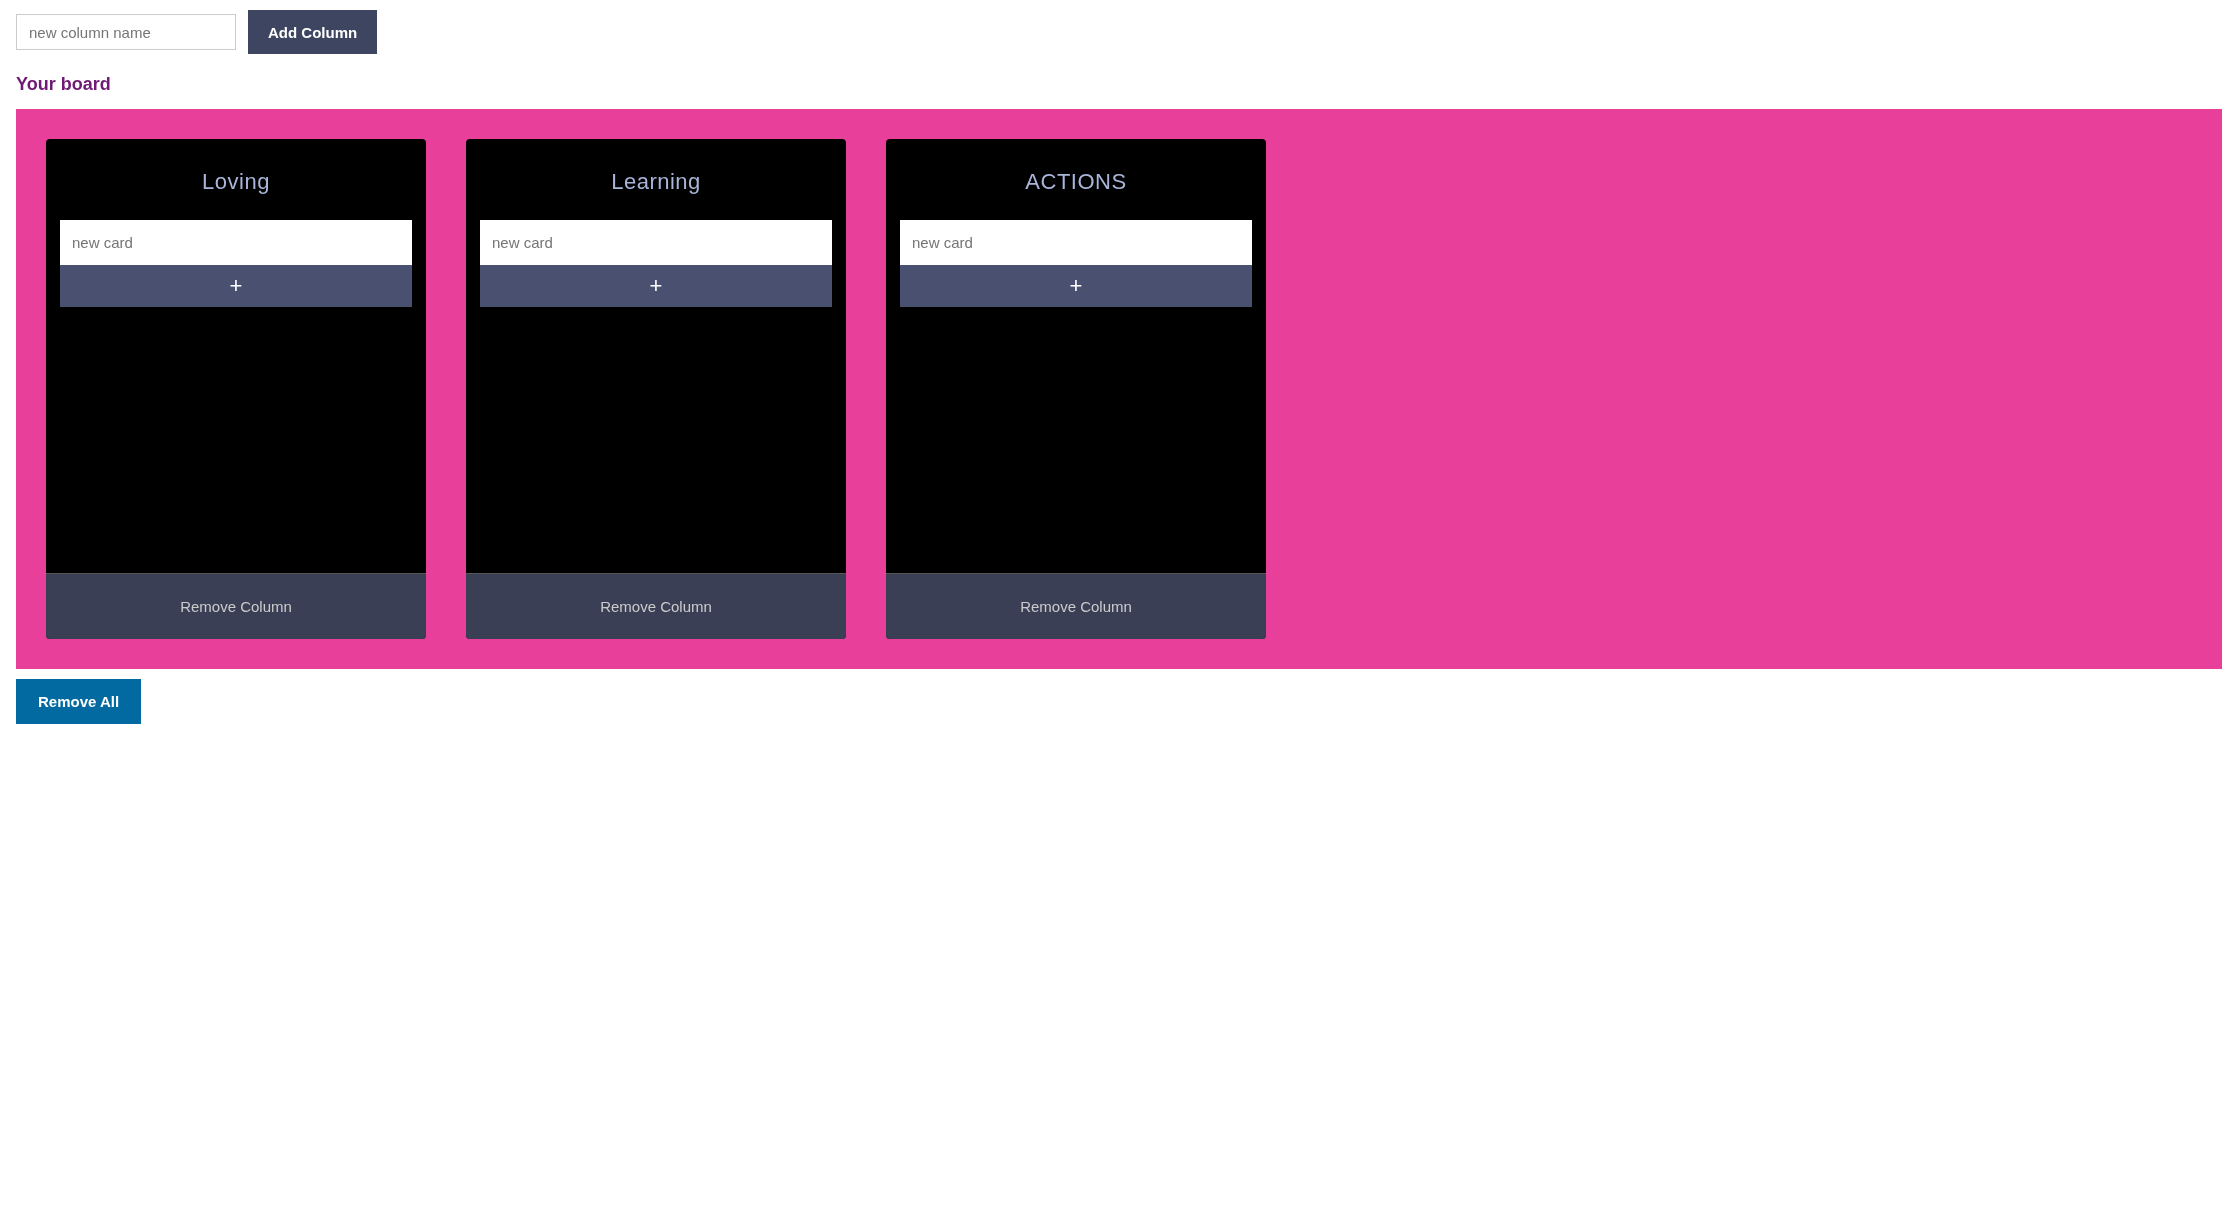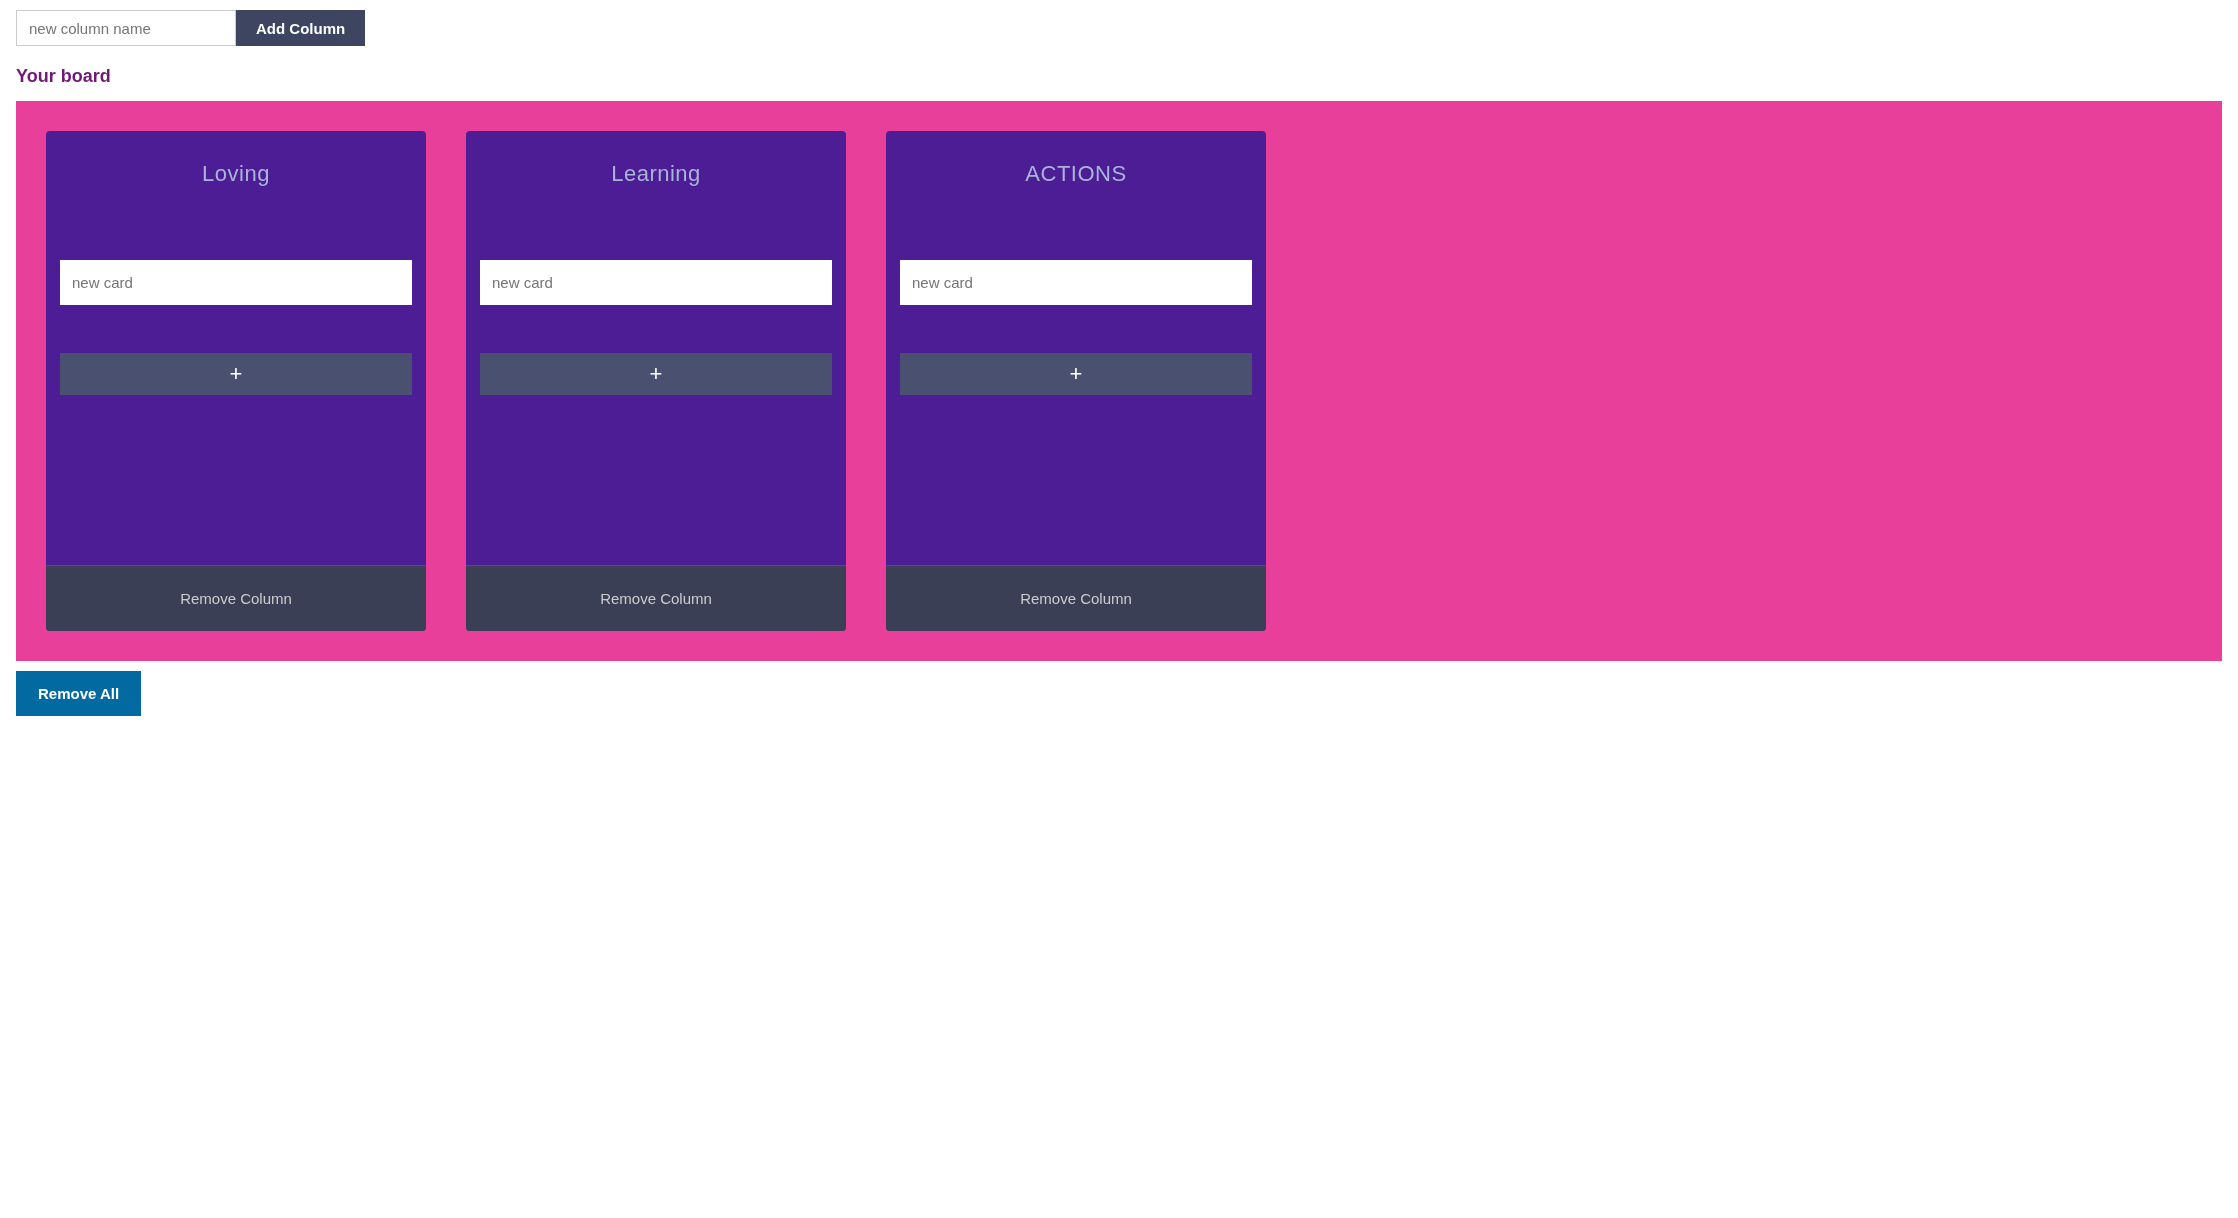--- a/index.html
+++ b/index.html
@@ -31,49 +31,49 @@
       outline: none;
     }
 
     .add-column-btn {
       background: #3d4560;
       color: #fff;
       border: none;
       padding: 8px 20px;
       font-size: 15px;
       font-weight: bold;
-      height: 36px;
+      height: 44px;
       cursor: pointer;
+      margin-left: 12px;
     }
 
     .board-title {
       font-size: 18px;
       font-weight: bold;
       color: #701a75;
       margin-bottom: 14px;
     }
 
     .board-container {
       background: #e8409a;
       padding: 30px 30px 30px 30px;
       display: flex;
       gap: 40px;
       align-items: flex-start;
       min-height: 560px;
     }
 
     .column-card {
-      background: #4c1d95;
+      background: #000000;
       flex: 1;
       border-radius: 4px;
       display: flex;
       flex-direction: column;
       min-height: 500px;
       max-width: 380px;
-      gap: 48px;
     }
 
     .column-header {
       text-align: center;
       padding: 30px 20px 25px;
       font-size: 22px;
       color: #a8b4d8;
       font-weight: normal;
       letter-spacing: 0.5px;
     }

